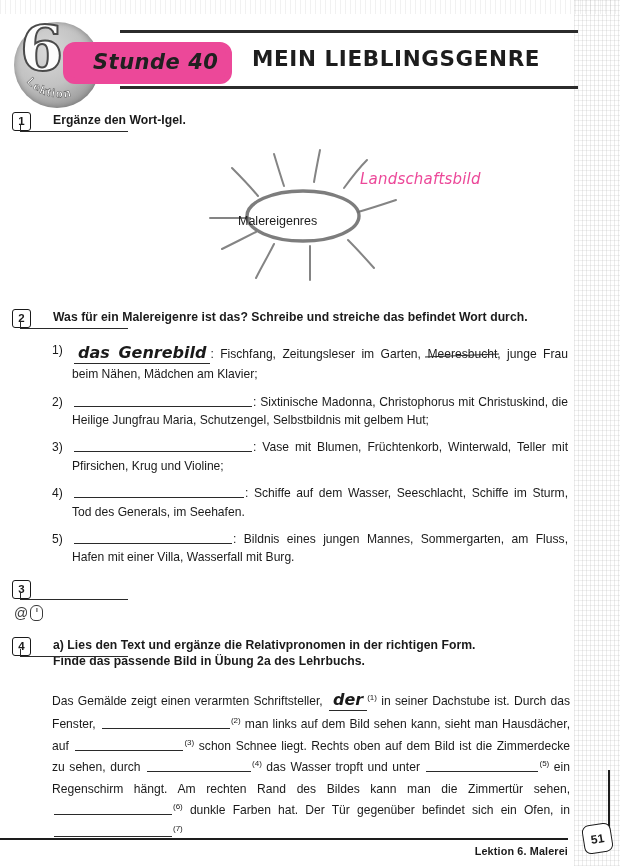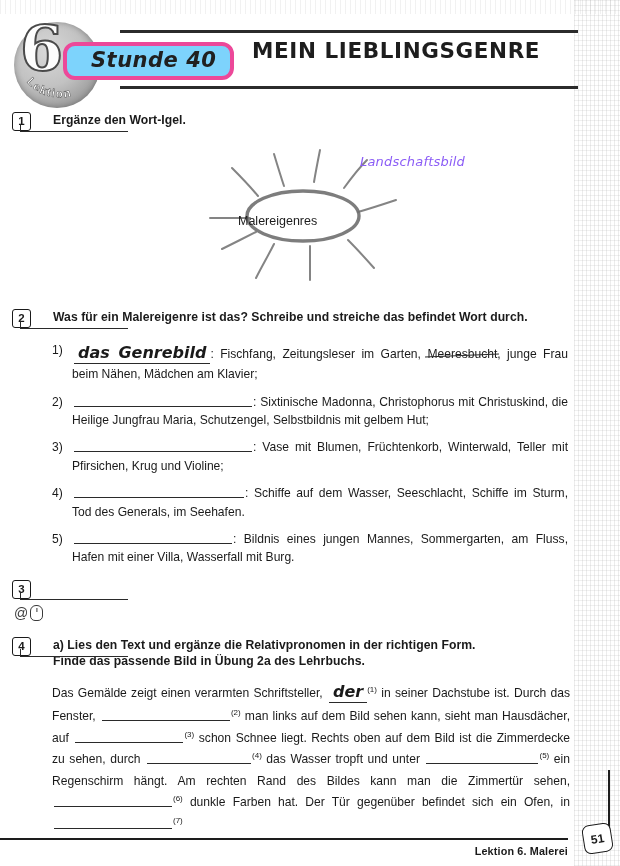--- a/index.html
+++ b/index.html
@@ -97,39 +97,39 @@
     fill: #ffffff;
     stroke: #555;
     stroke-width: .5px;
     letter-spacing: 1.4px;
   }
 
   .stunde-box {
     position: absolute;
     left: 63px;
     top: 24px;
-    padding: 2px 14px 4px 24px;
-    border: 4px solid #ec4899;
+    padding: 2px 8px 4px 24px;
+    border: 6px solid #ec4899;
     border-radius: 12px;
-    background: #7dd3fc;
+    background: #ec4899;
     z-index: 3;
   }
   .stunde-box span {
     font-family: "DejaVu Sans", sans-serif;
     font-size: 21px;
     font-weight: 700;
     letter-spacing: .5px;
     color: #202020;
     font-style: italic;
   }
 
   .page-title {
     position: absolute;
     left: 252px;
-    top: 20px;
+    top: 28px;
     font-family: "DejaVu Sans", sans-serif;
     font-size: 21.5px;
     font-weight: 700;
     letter-spacing: .6px;
     color: #1d1d1d;
   }
 
   
   .ex {
     position: absolute;
@@ -192,25 +192,25 @@
   .igel-center {
     position: absolute;
     left: 76px;
     top: 74px;
     font-size: 12.5px;
     color: #1c1c1c;
   }
   .igel-hand {
     position: absolute;
     left: 198px;
-    top: 14px;
+    top: 30px;
     font-family: "DejaVu Sans", sans-serif;
     font-style: italic;
-    font-size: 13px;
-    color: #8b5cf6;
+    font-size: 15px;
+    color: #ec4899;
     letter-spacing: .2px;
   }
 
   
   #ex2 { top: 309px; }
   .items {
     margin-top: 13px;
     margin-left: 40px;
     width: 516px;
   }
@@ -284,21 +284,21 @@
     top: 1.5px;
     width: 1.2px;
     height: 4px;
     background: #3a3a3a;
     transform: translateX(-50%);
   }
 
   
   #ex4 { top: 637px; }
   .ex4-text {
-    margin-top: 8px;
+    margin-top: 16px;
     margin-left: 40px;
     width: 518px;
     font-size: 12.1px;
     line-height: 1.78;
     text-align: justify;
   }
   .ex4-text sup {
     font-size: 8px;
     vertical-align: super;
     letter-spacing: 0;

